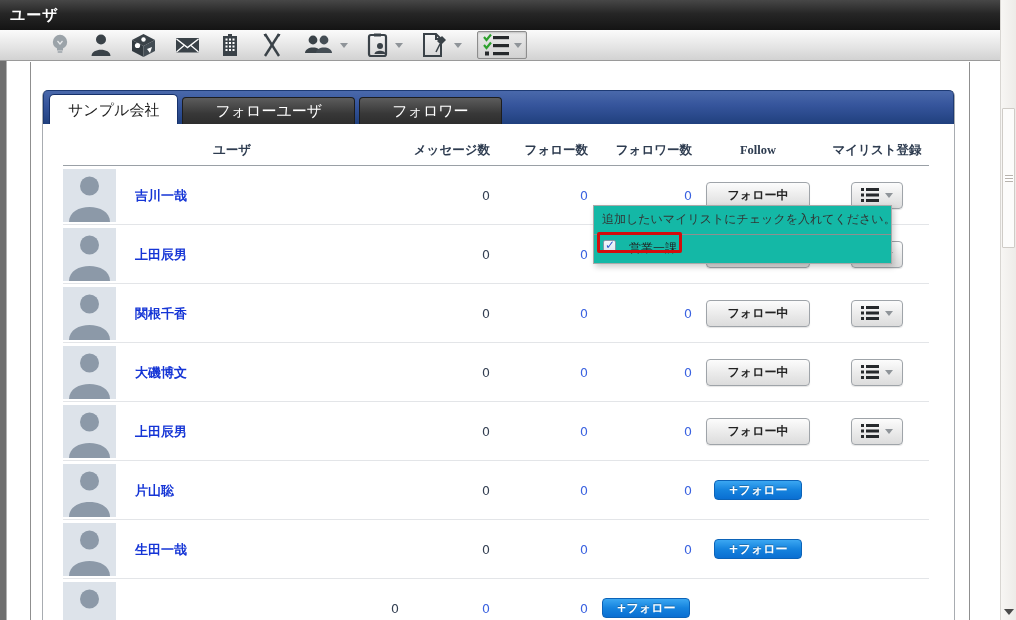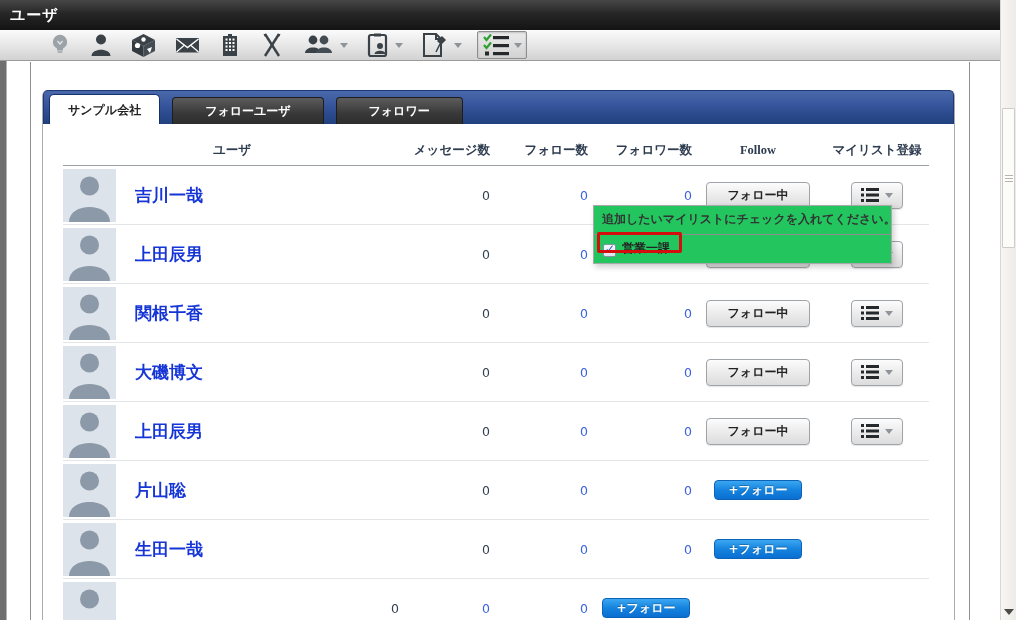--- a/index.html
+++ b/index.html
@@ -29,38 +29,38 @@
   .left-strip { position:absolute; left:0; top:61px; bottom:0; width:7px; background:#6f6f6f; border-right:1px solid #b2b2b2; }
   .panel-borders { position:absolute; left:30px; top:62px; bottom:0; width:940px;
     border-left:1px solid #8f8f8f; border-right:1px solid #8f8f8f; pointer-events:none; }
 
   
   .card { position:absolute; left:42px; top:90px; width:913px; bottom:0; background:#fff;
     border-left:1px solid #a8acb1; border-right:1px solid #a8acb1; border-radius:6px 6px 0 0; }
   .tabbar { height:34px; border-radius:5px 5px 0 0; border:1px solid #1d3a74; border-bottom:none;
     background:linear-gradient(180deg,#4a69ab 0%,#35549b 45%,#20407e 100%);
     display:flex; align-items:flex-end; padding-left:5px; }
-  .tab { cursor:pointer; font-weight:bold; font-size:12px; margin-right:12px; white-space:nowrap; }
+  .tab { cursor:pointer; font-weight:normal; font-size:15px; margin-right:4px; white-space:nowrap; }
   .tab.active { background:#fff; color:#222; height:30px; line-height:30px; padding:0 18px;
     border:1px solid #16316b; border-bottom:none; border-radius:5px 5px 0 0; }
   .tab.inactive { background:linear-gradient(180deg,#5c5c5c,#383838 60%,#2d2d2d); color:#fff;
     height:27px; line-height:27px; padding:0 32px; border:1px solid #1d1d1d; border-bottom:none;
     border-radius:4px 4px 0 0; }
 
   
   .table { padding:0 25px 0 20px; }
   .thead, .row { display:grid; grid-template-columns:64px 266px 83px 90px 96px 112px 110px; column-gap:8px; align-items:center; }
   .thead { height:31px; margin-top:11px; border-bottom:1px solid #9aa0a6;
     color:#2e3c50; font-weight:bold; font-size:12.5px; }
   .th-user { grid-column:1/3; text-align:center; }
   .th-num { text-align:right; padding-right:2px; }
   .th-center { text-align:center;font-family:Liberation Serif, serif; }
   .row { height:59px; border-bottom:1px solid #e3e5e8; }
   .avatar-box { width:53px; height:53px; background:#dde3ea; overflow:hidden; }
-  .name a { color:#1535d6; font-weight:bold; font-size:17px; text-decoration:none; cursor:pointer; }
+  .name a { color:#1535d6; font-weight:bold; font-size:13px; text-decoration:none; cursor:pointer; }
   .num { text-align:right; font-size:12.5px; padding-right:2px; }
   .num.plain { color:#333f52; }
   .num.link { color:#3a62e0; cursor:pointer; }
   .btn-cell, .mylist-cell { display:flex; justify-content:center; }
 
   .btn-following { width:104px; height:27px; cursor:pointer;
     background:linear-gradient(180deg,#fcfcfc,#eaeaea 55%,#dcdcdc);
     border:1px solid #9fa4a9; border-radius:4px; box-shadow:0 1px 1px rgba(0,0,0,.10);
     font-weight:bold; font-size:12px; color:#222;
     display:flex; align-items:center; justify-content:center; font-family:inherit; }
@@ -68,24 +68,24 @@
     background:linear-gradient(180deg,#3ba7f2 0%,#1583de 50%,#0a6fd2 100%);
     border:1px solid #0c63b8; border-radius:4px; color:#fff; font-weight:bold; font-size:12px;
     text-shadow:0 -1px 0 rgba(0,0,0,.25);
     display:flex; align-items:center; justify-content:center; font-family:inherit; }
   .btn-mylist { width:52px; height:27px; cursor:pointer;
     background:linear-gradient(180deg,#fcfcfc,#eaeaea 55%,#dcdcdc);
     border:1px solid #9fa4a9; border-radius:4px; box-shadow:0 1px 1px rgba(0,0,0,.10);
     display:flex; align-items:center; justify-content:center; gap:5px; }
 
   
-  .popup { position:absolute; left:593px; top:205px; width:299px; background:#22c55e; z-index:30;
-    border:1px solid #a9a9a9; box-shadow:2px 3px 6px rgba(0,0,0,.20); font-size:12px; color:#333;font-weight:bold; }
+  .popup { position:absolute; left:593px; top:205px; width:299px; background:#14b8a6; z-index:30;
+    border:1px solid #a9a9a9; box-shadow:2px 3px 6px rgba(0,0,0,.20); font-size:12px; color:#333; }
   .popup-msg { padding:5px 8px 6px; white-space:nowrap; }
-  .popup-option { border-top:1px solid #8f8f8f; padding:5px 9px 6px; display:flex; align-items:flex-end; gap:6px; }
+  .popup-option { border-top:1px solid #8f8f8f; padding:5px 9px 6px; display:flex; align-items:flex-start; gap:13px; }
   .checkbox { width:13px; height:13px; border:1px solid #8494a6; border-radius:2px;
     background:linear-gradient(180deg,#f4f8fb,#dbe5ef); position:relative; cursor:pointer; flex:0 0 13px; }
   .checkbox::after { content:"✓"; position:absolute; left:1px; top:-3px; color:#3058cf; font-size:12px; font-weight:bold; }
   .popup-option label { color:#222; cursor:pointer; }
   .highlight-box { position:absolute; left:3px; top:26px; width:85px; height:21px;
     border:3px solid #d40d0d; border-radius:2px; pointer-events:none; }
 
   
   .scrollbar { position:absolute; right:0; top:0; width:16px; height:620px;
     background:linear-gradient(90deg,#f7f6f4,#edebe8); border-left:1px solid #d8d6d2; }

